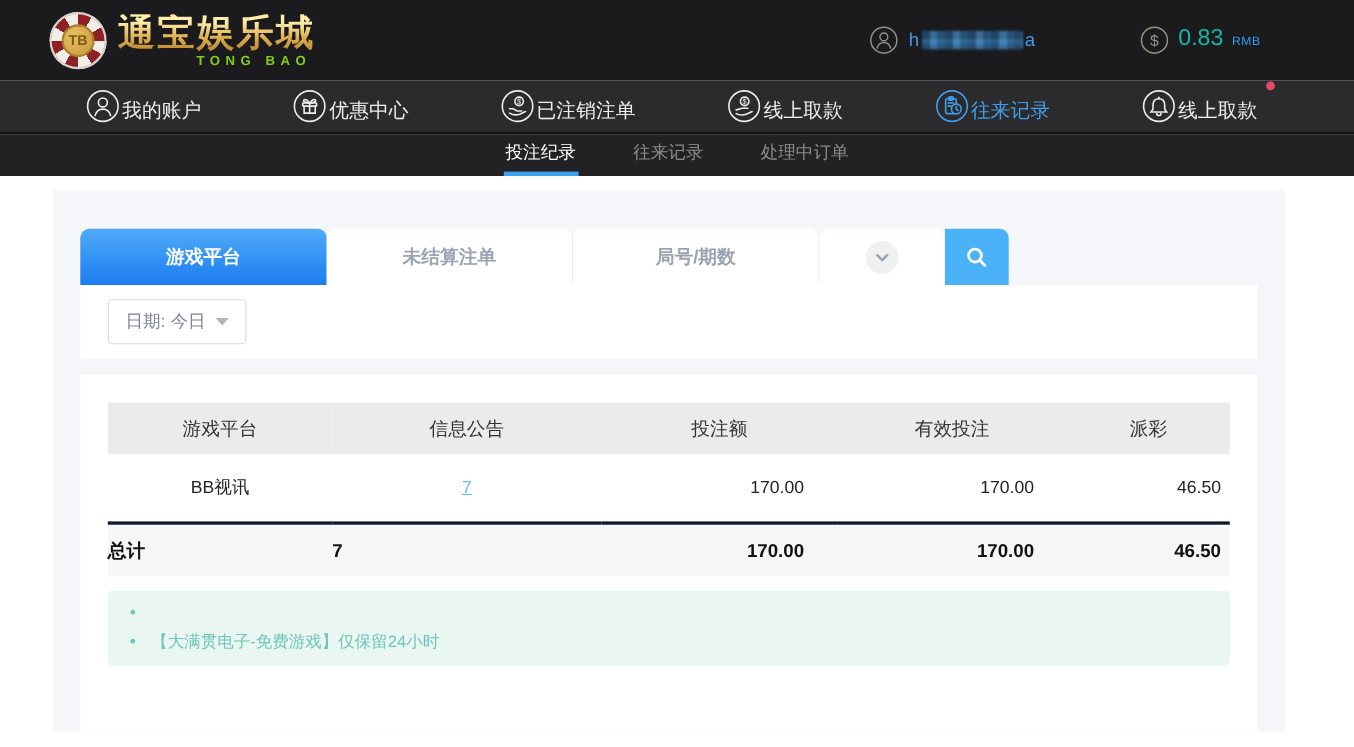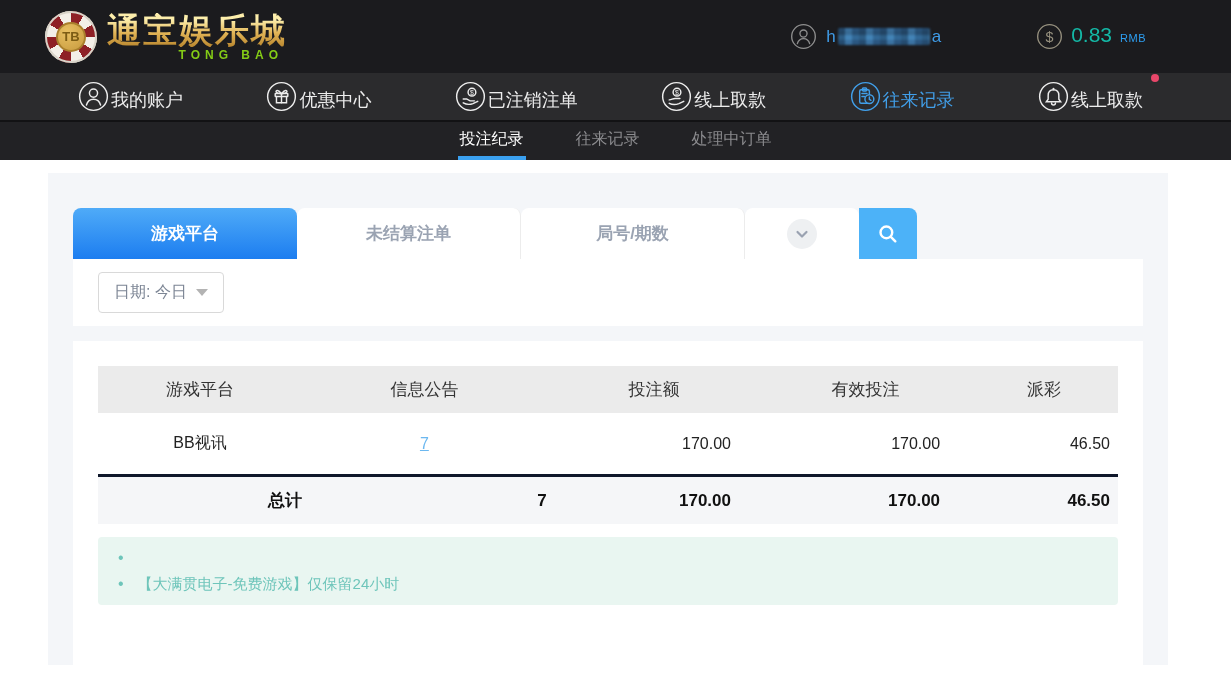--- a/index.html
+++ b/index.html
@@ -72,21 +72,21 @@
     background:#fff; padding:9px 15px; font-size:16px; color:#7d8695; cursor:pointer; }
   .caret-down { width:0; height:0; border-left:6px solid transparent; border-right:6px solid transparent;
     border-top:7px solid #b3b3b3; }
 
   .table-panel { background:#fff; margin-top:15px; min-height:324px; padding:25px 25px 20px; }
   table { width:100%; border-collapse:collapse; }
   col.c1{width:20%} col.c2{width:24%} col.c3{width:21%} col.c4{width:20.5%} col.c5{width:14.5%}
   thead th { background:#ebebeb; font-weight:400; font-size:17px; color:#333; padding:12px 0; text-align:center; }
   tbody td { font-size:16px; color:#222; }
   tr.data-row td { padding:20px 0; border-bottom:3px solid #0f172a; text-align:center; }
-  tr.total-row td { background:#f5f6f8; padding:12px 0; font-size:17px; font-weight:600; color:#111; text-align:right; }
+  tr.total-row td { background:#f5f6f8; padding:12px 0; font-size:17px; font-weight:600; color:#111; text-align:left; }
   td.num, th.num-h { text-align:right !important; padding-right:30px !important; }
   td.num-last, th.num-last-h { text-align:right !important; padding-right:8px !important; }
   a.count-link { color:#6cb8f0; text-decoration:underline; }
 
   .notes { margin-top:13px; background:#e9f6f1; border-radius:4px; padding:8px 20px; }
   .note-line { display:flex; align-items:baseline; gap:14px; color:#6ec5ba; font-size:15px; line-height:26px; }
   .bullet { font-size:16px; color:#6ec5ba; }
 
   svg { display:block; }
 </style>

